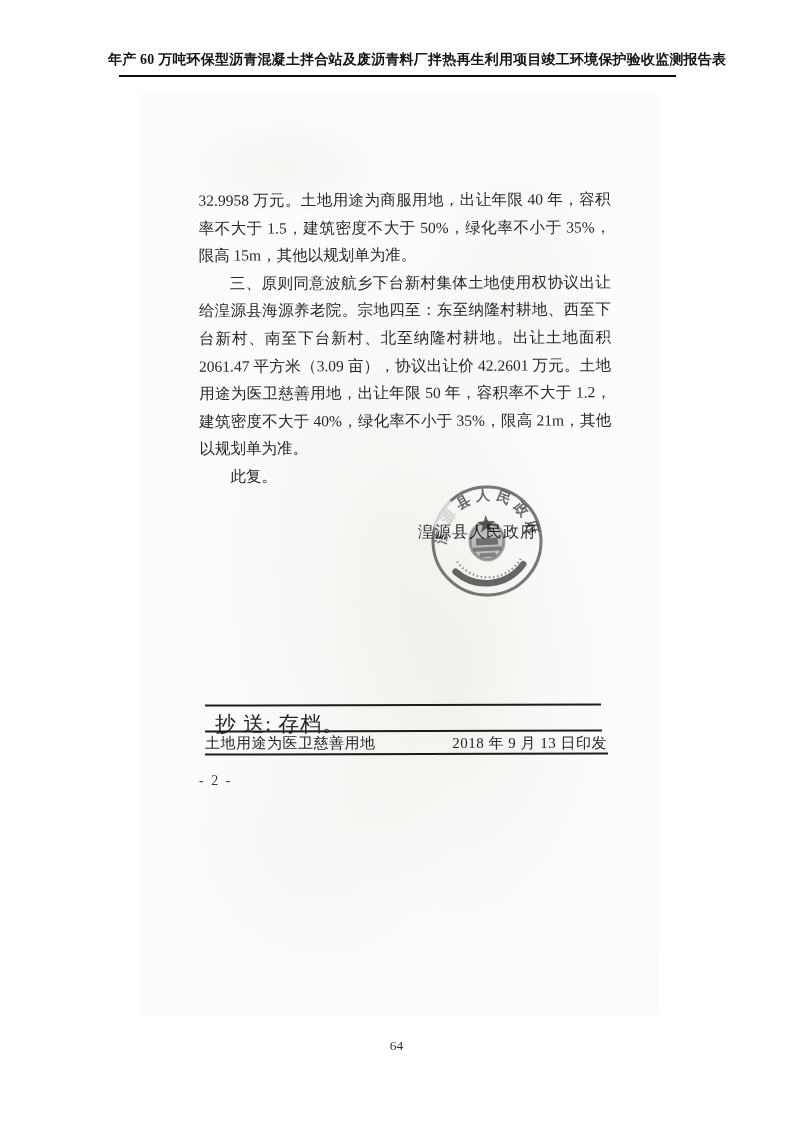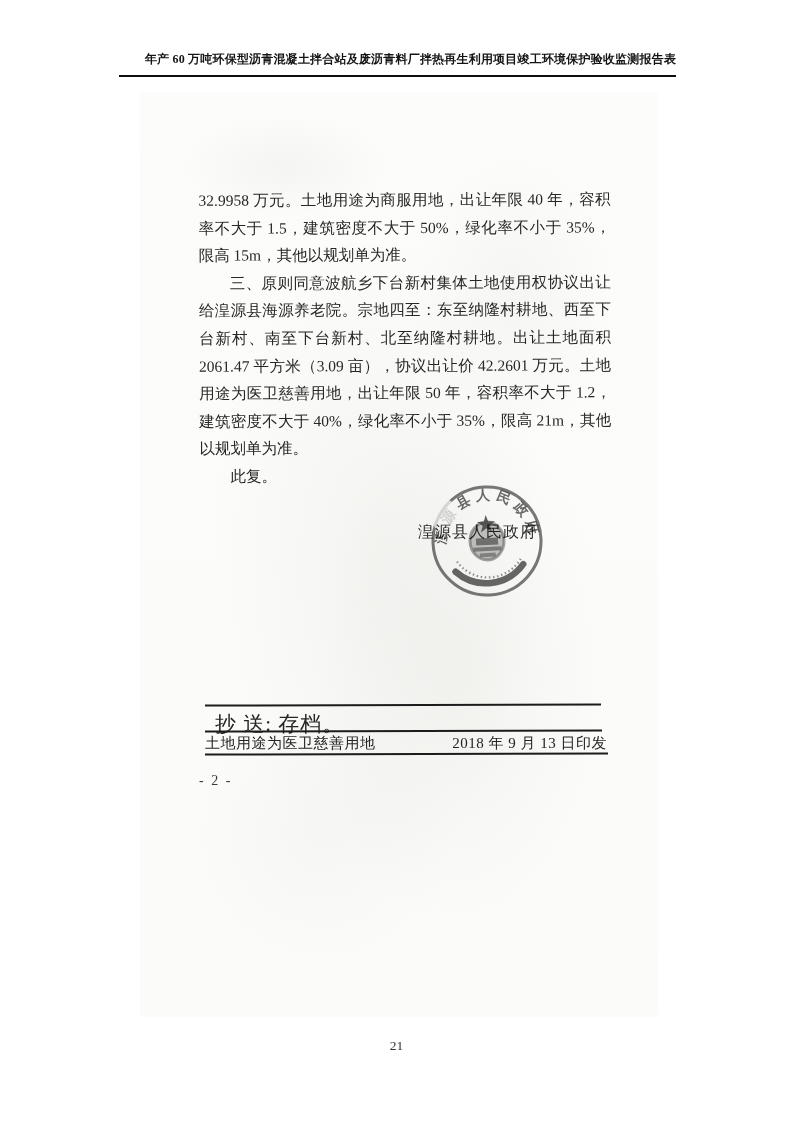--- a/index.html
+++ b/index.html
@@ -22,26 +22,26 @@
       radial-gradient(closest-side at 28% 8%,  rgba(178,178,170,0.10), transparent 72%),
       radial-gradient(closest-side at 72% 22%, rgba(178,178,170,0.09), transparent 70%),
       radial-gradient(closest-side at 46% 50%, rgba(176,176,168,0.10), transparent 70%),
       radial-gradient(closest-side at 62% 63%, rgba(170,170,160,0.10), transparent 75%),
       radial-gradient(closest-side at 35% 80%, rgba(178,178,170,0.07), transparent 75%),
       linear-gradient(#fcfcfa, #fbfbf9);
     border-radius: 3px;
   }
   .header-title {
     position: absolute;
-    left: 132px; top: 51px;
+    left: 108px; top: 51px;
     width: 557px;
     text-align: center;
     font-family: "Liberation Serif", serif;
     font-weight: bold;
-    font-size: 12px;
+    font-size: 14px;
     letter-spacing: 0.2px;
     color: #141414;
     white-space: nowrap;
   }
   .header-rule {
     position: absolute;
     left: 119px; top: 75px;
     width: 557px; height: 2px;
     background: #0e0e0e;
   }
@@ -167,15 +167,15 @@
   <div class="cc-row">抄 送: 存档。</div>
   <div class="footer-rule rule-mid"></div>
   <div class="issuer-row">
     <span>土地用途为医卫慈善用地</span>
     <span>2018 年 9 月 13 日印发</span>
   </div>
   <div class="footer-rule rule-bottom"></div>
 
   <div class="page-marker">- 2 -</div>
 
-  <div class="report-pageno">21</div>
+  <div class="report-pageno">64</div>
 
 </div>
 
 </body></html>

